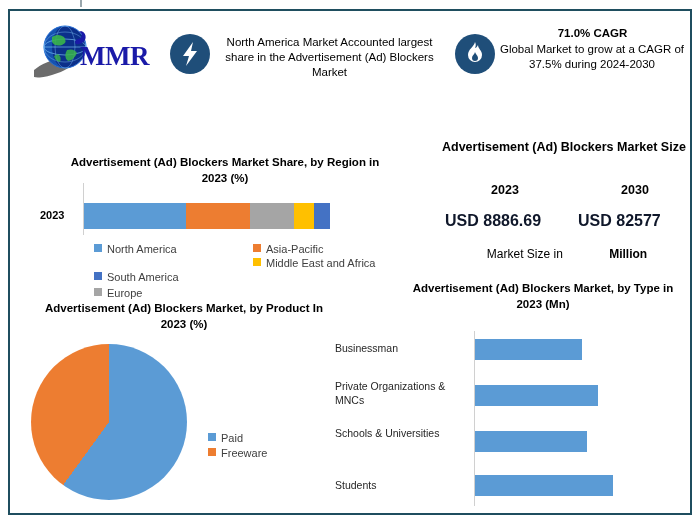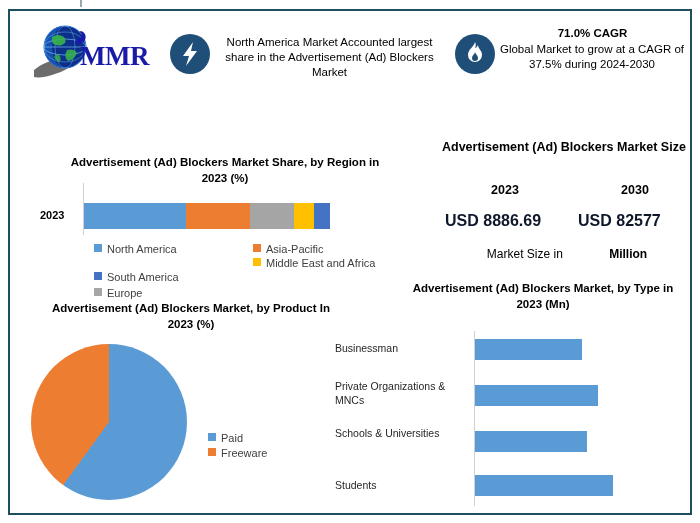--- a/index.html
+++ b/index.html
@@ -182,21 +182,21 @@
       <div class="ms-year" style="left:440px;top:172px;width:110px;">2023</div>
       <div class="ms-year" style="left:570px;top:172px;width:110px;">2030</div>
       <div class="ms-val" style="left:435px;top:201px;width:120px;">USD 8886.69</div>
       <div class="ms-val" style="left:568px;top:201px;width:115px;">USD 82577</div>
       <div class="ms-foot">
         <span>Market Size in </span><b>Million</b>
       </div>
     </div>
 
     <div>
-      <div class="panel-title" style="left:34px;top:289px;width:280px;margin-left:7px;">Advertisement (Ad) Blockers Market, by Product In 2023 (%)</div>
+      <div class="panel-title" style="left:34px;top:289px;width:280px;">Advertisement (Ad) Blockers Market, by Product In 2023 (%)</div>
 
       <div class="pie" id="pie-el" style="left: 21px; top: 333px; width: 156px; height: 156px; background: conic-gradient(rgb(91, 155, 213) 0deg, rgb(91, 155, 213) 216deg, rgb(237, 125, 49) 216deg, rgb(237, 125, 49) 360deg);"></div>
 
       <div class="pie-legend" style="left:198px;top:401px;margin-top:20px;">
         <span class="swatch" id="psw0" style="background: rgb(91, 155, 213);"></span><span>Paid</span>
       </div>
       <div class="pie-legend" style="left:198px;top:436px;">
         <span class="swatch" id="psw1" style="background: rgb(237, 125, 49);"></span><span>Freeware</span>
       </div>
     </div>

